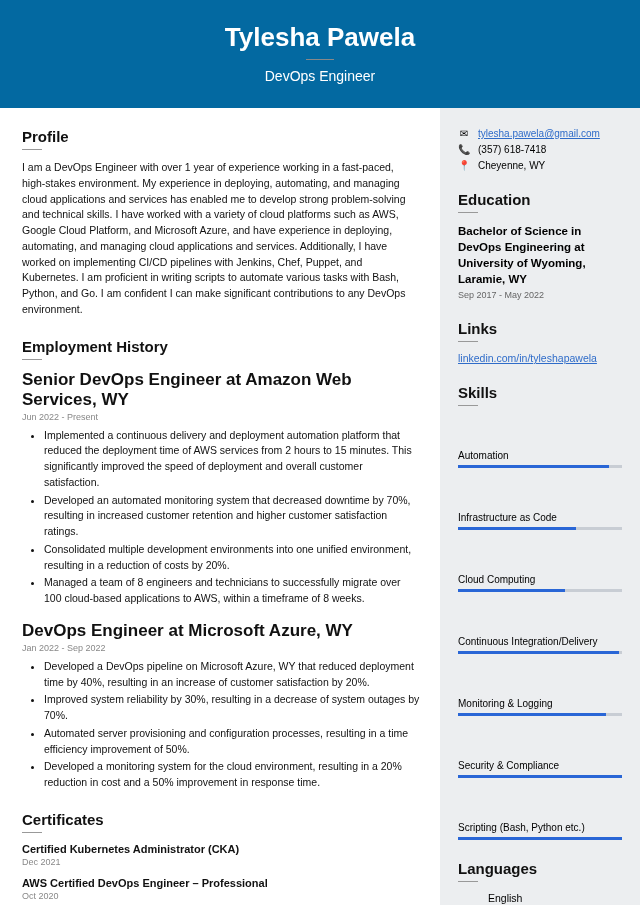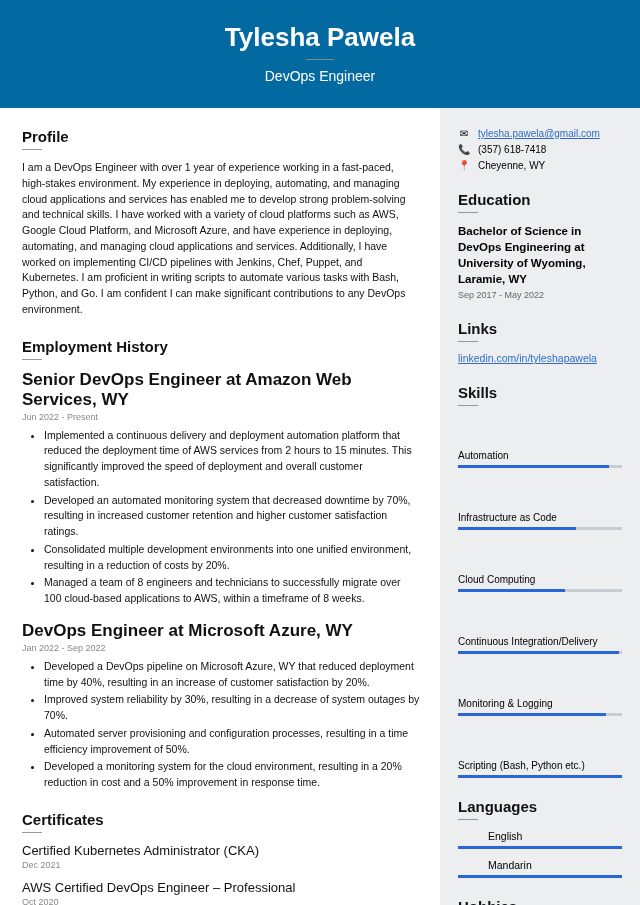--- a/index.html
+++ b/index.html
@@ -14,21 +14,21 @@
     .section { margin-bottom: 20px; }
     .section h2 { font-size: 15px; font-weight: 700; color: #111; margin-bottom: 4px; }
     .section .sec-underline { width: 20px; height: 1px; background: #999; margin-bottom: 10px; }
     .profile-text { font-size: 10.5px; line-height: 1.5; color: #111; }
     .job { margin-bottom: 14px; }
     .job-title { font-size: 17px; font-weight: 700; color: #111; margin-bottom: 2px; }
     .job-dates { font-size: 9px; color: #888; margin-bottom: 6px; }
     .job ul { padding-left: 22px; }
     .job li { font-size: 10.5px; line-height: 1.5; color: #111; margin-bottom: 2px; }
     .cert { margin-bottom: 10px; }
-    .cert-title { font-size: 13px; font-weight: 400; color: #111; margin-bottom: 2px; }
+    .cert-title { font-size: 11px; font-weight: 700; color: #111; margin-bottom: 2px; }
     .cert-date { font-size: 9px; color: #888; }
     .contact-row { display: flex; align-items: center; gap: 8px; margin-bottom: 5px; font-size: 10px; }
     .contact-row .icon { width: 12px; text-align: center; }
     .contact-row a { color: #2f6cc9; text-decoration: underline; }
     .edu-title { font-size: 11.5px; font-weight: 700; line-height: 1.4; margin-bottom: 3px; }
     .edu-dates { font-size: 9px; color: #666; margin-bottom: 0; }
     .edu-text { font-size: 10.5px; line-height: 1.45; }
     .link { font-size: 10.5px; color: #2f6cc9; text-decoration: underline; }
     .skill { margin-bottom: 10px; }
     .skill-name { font-size: 10px; margin-bottom: 4px; margin-top: 44px; }
@@ -158,20 +158,26 @@
               <div class="skill-fill" style="width: 98%;"></div>
             </div>
           </div>
           <div class="skill">
             <div class="skill-name">Monitoring &amp; Logging</div>
             <div class="skill-bar">
               <div class="skill-fill" style="width: 90%;"></div>
             </div>
           </div>
           <div class="skill">
+            <div class="skill-name">Security &amp; Compliance</div>
+            <div class="skill-bar">
+              <div class="skill-fill" style="width: 100%;"></div>
+            </div>
+          </div>
+          <div class="skill">
             <div class="skill-name">Scripting (Bash, Python etc.)</div>
             <div class="skill-bar">
               <div class="skill-fill" style="width: 100%;"></div>
             </div>
           </div>
         </div>
     </div>
 
     <div class="section">
       <h2>Languages</h2>

